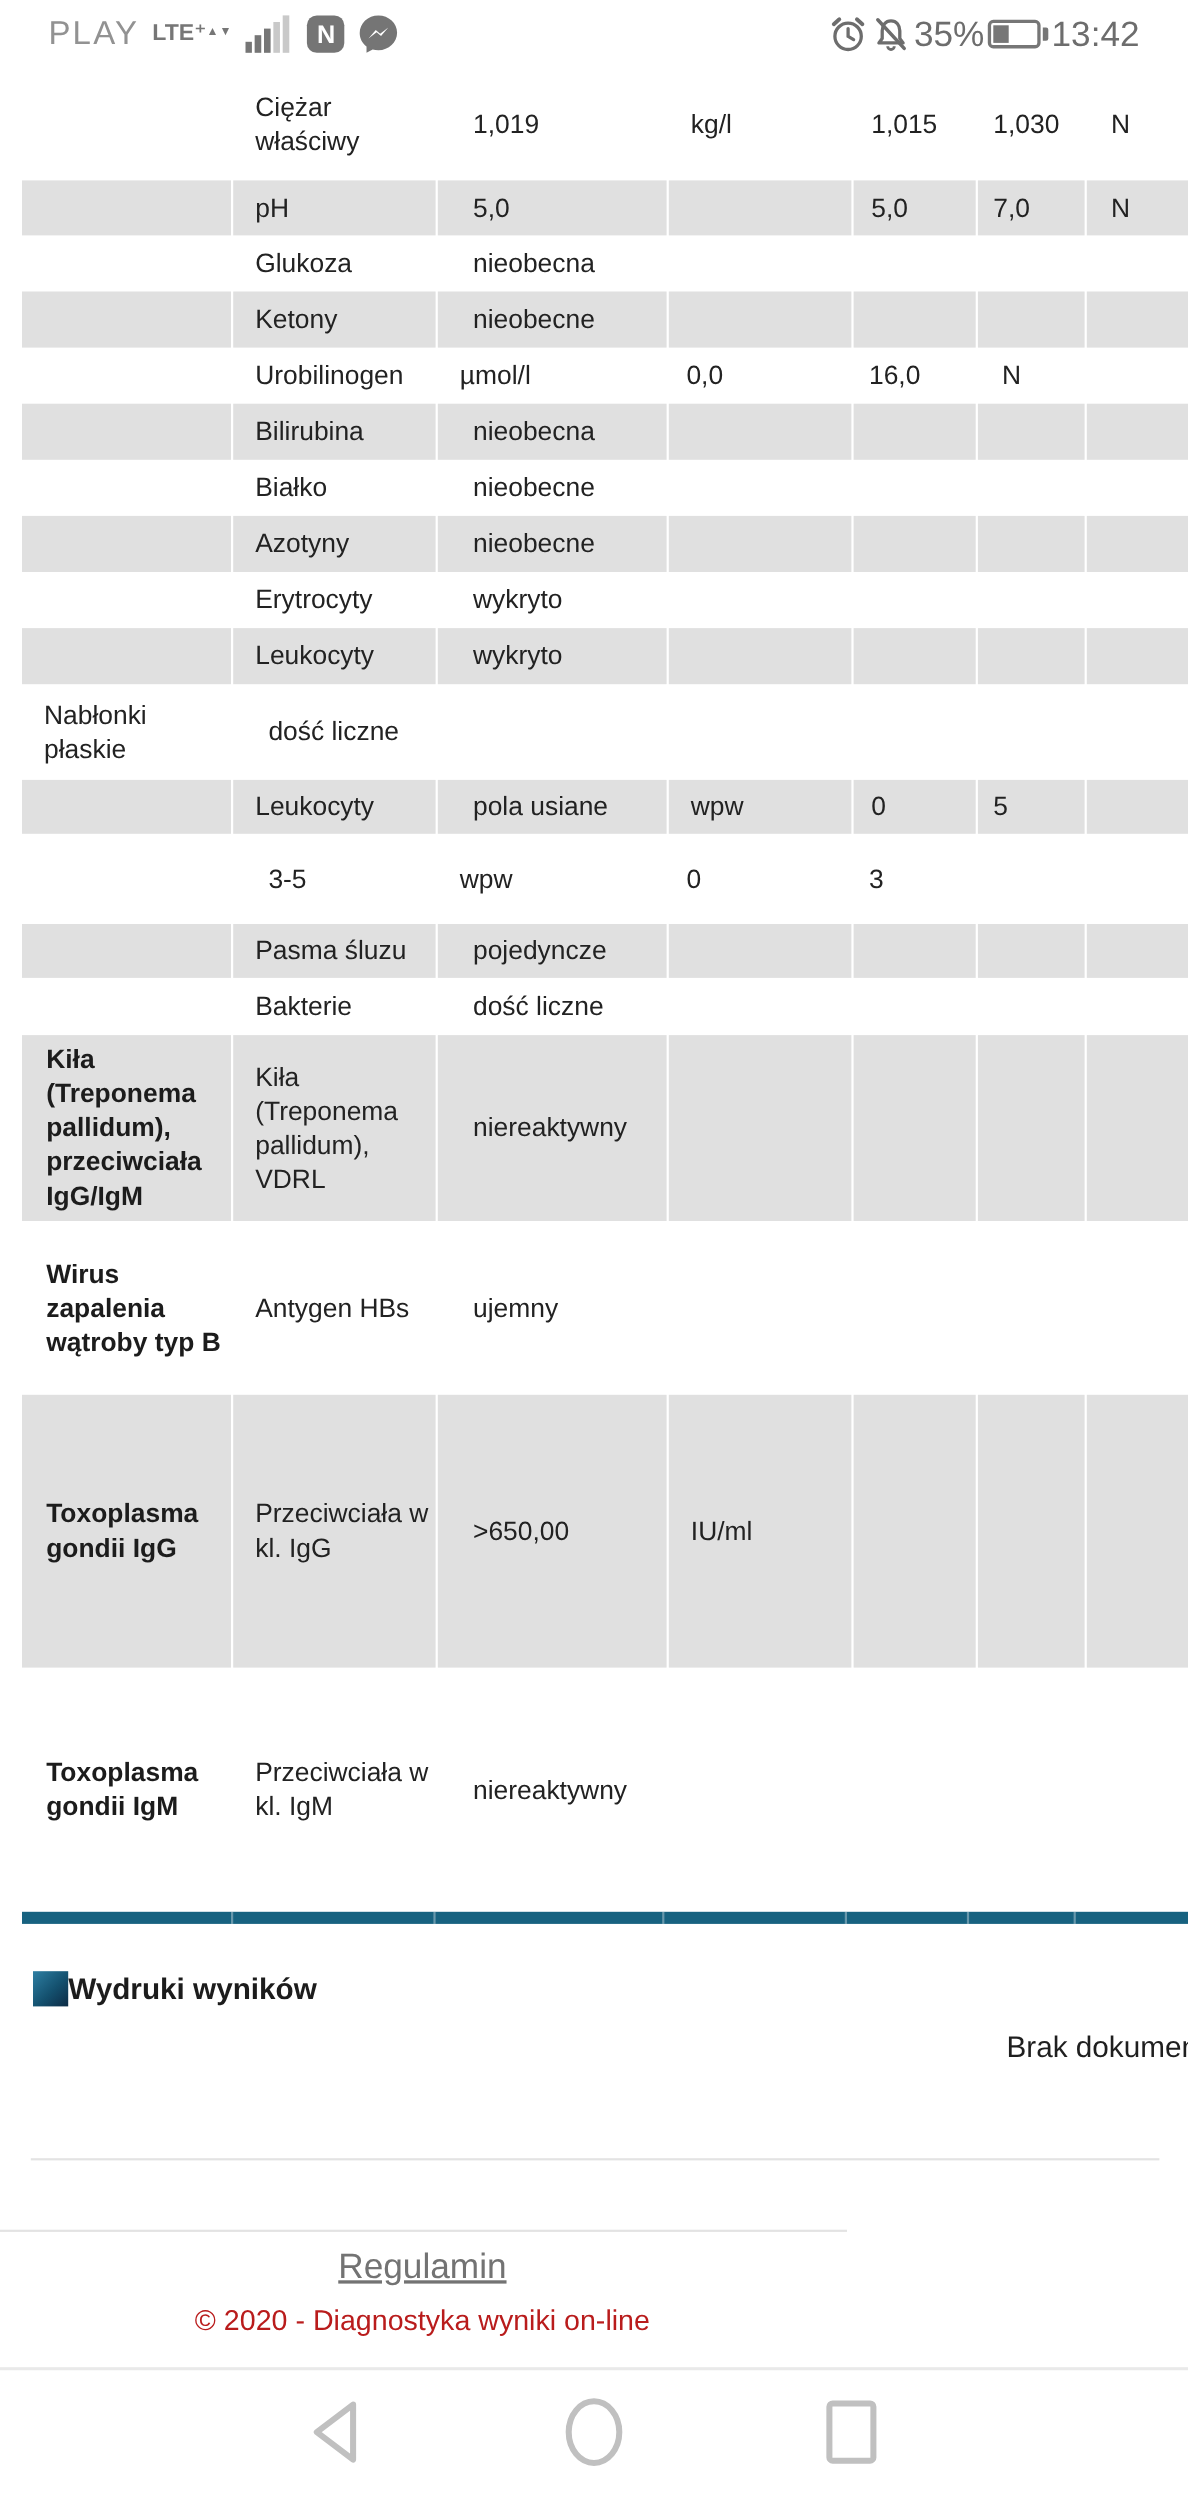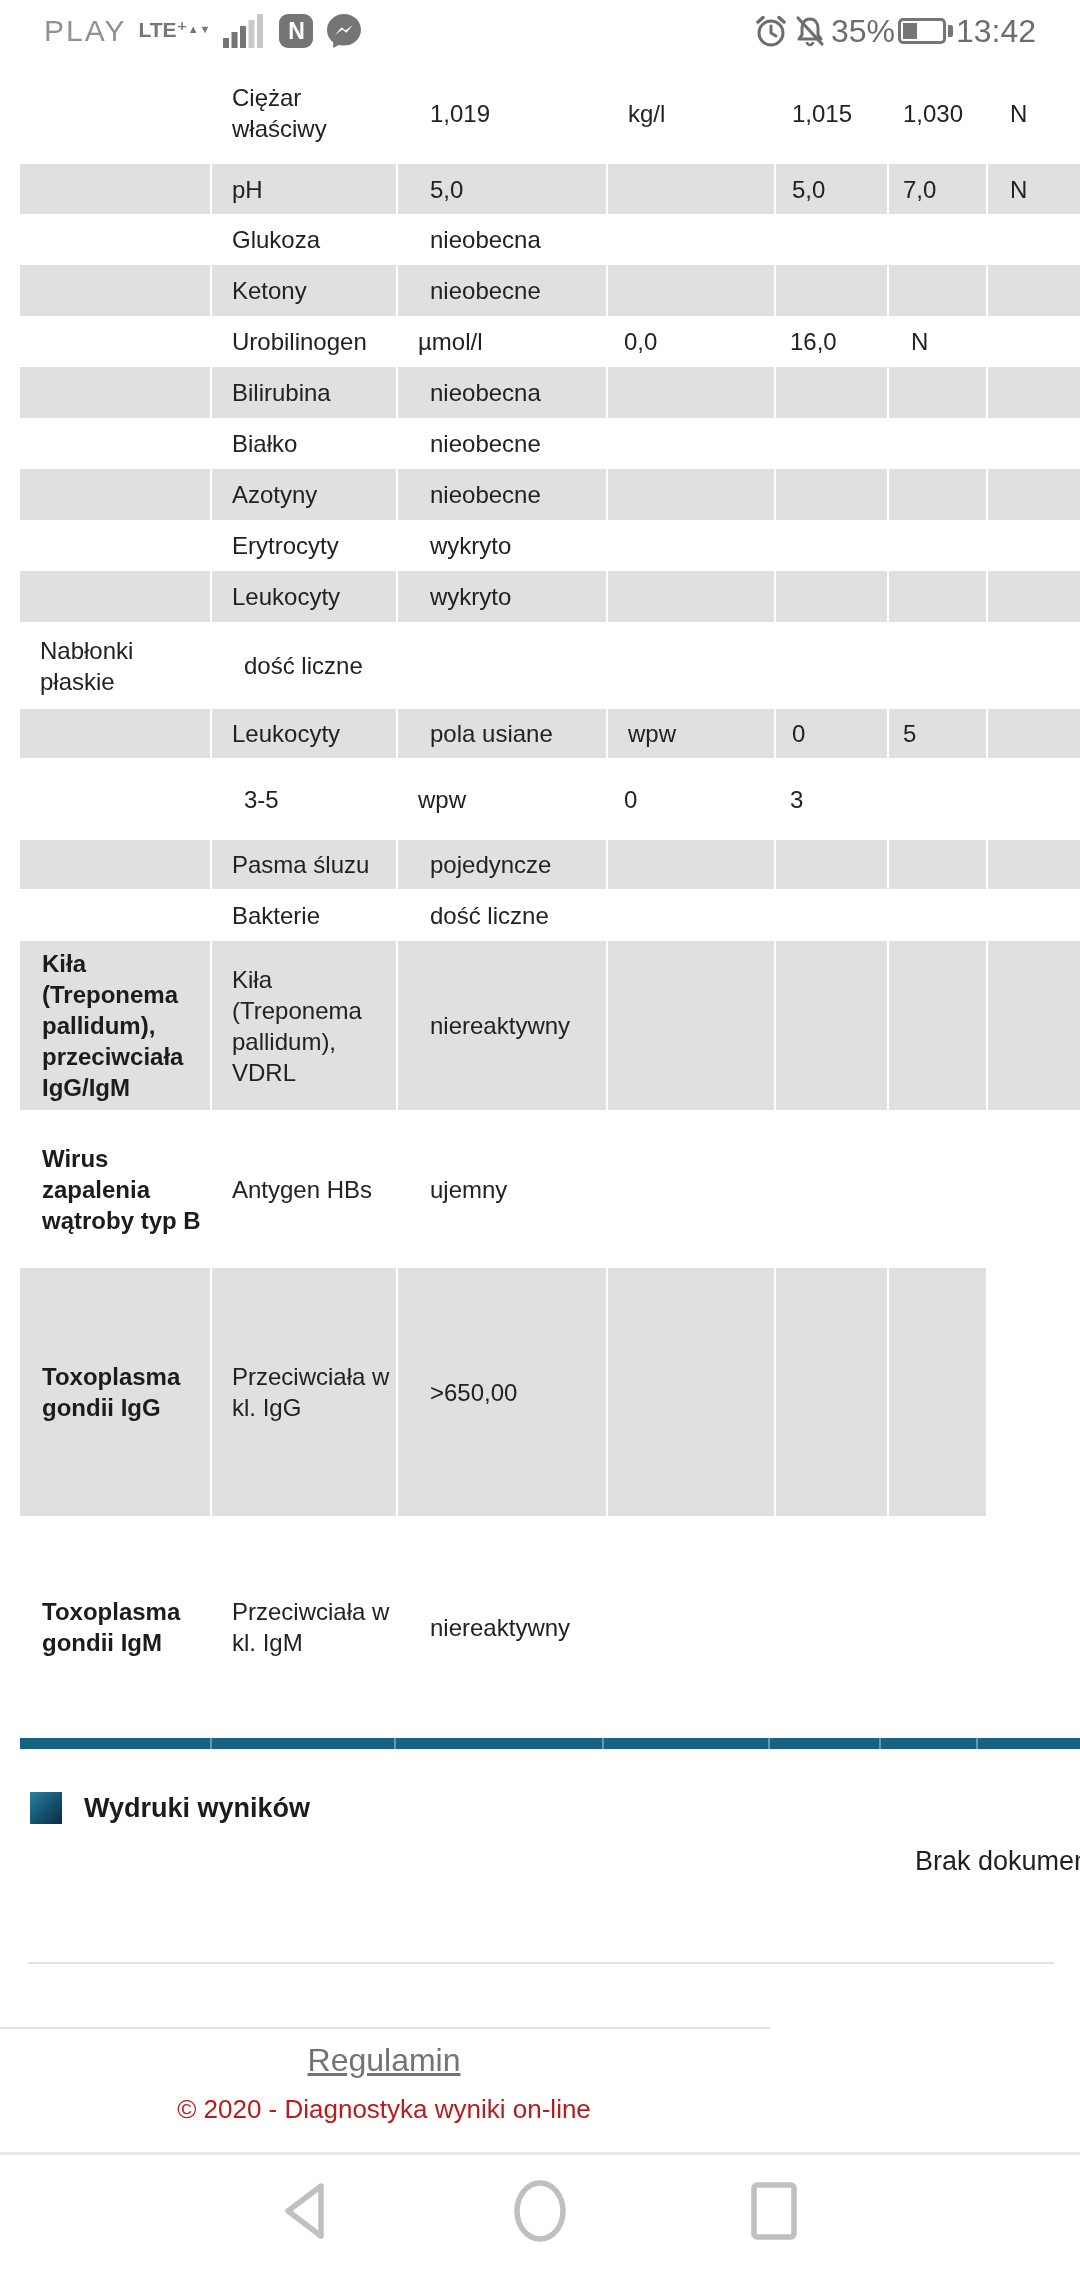--- a/index.html
+++ b/index.html
@@ -38,21 +38,21 @@
   .c2{padding-left:20px;}
   .c3{padding-left:32px;}
   .c4{padding-left:20px;}
   .c5{padding-left:16px;}
   .c6{padding-left:14px;}
   .c7{padding-left:22px;}
   
   .divider{position:absolute;top:1738px;left:20px;width:1060px;height:11px;background:#176280;}
   .divider .tick{position:absolute;top:0;width:2px;height:11px;background:rgba(255,255,255,0.35);}
   
-  .prints-header{position:absolute;top:1792px;left:30px;display:flex;align-items:center;gap:22px;}
+  .prints-header{position:absolute;top:1792px;left:30px;display:flex;align-items:center;}
   .bullet{width:32px;height:32px;
     background:linear-gradient(135deg,#2e7fa3 0%,#14516f 55%,#0d2b45 100%);}
   .prints-title{font-size:27px;font-weight:bold;color:#1c1c1c;}
   .empty-msg{position:absolute;top:1846px;left:915px;font-size:27px;color:#1f1f1f;white-space:nowrap;}
   
   .hr1{position:absolute;top:1962px;left:28px;width:1026px;height:2px;background:#e3e3e3;}
   .hr2{position:absolute;top:2027px;left:0;width:770px;height:2px;background:#e3e3e3;}
   .footer-links{position:absolute;top:2042px;left:0;width:768px;text-align:center;}
   .footer-links a{font-size:32px;color:#737373;text-decoration:underline;}
   .copyright{position:absolute;top:2094px;left:0;width:768px;text-align:center;
@@ -286,20 +286,21 @@
     <div class="c c4"></div>
     <div class="c c5"></div>
     <div class="c c6"></div>
     <div class="c c7"></div>
   </div>
 
   <div class="trow" style="height: 248px;">
     <div class="c c1">Toxoplasma gondii IgG</div>
     <div class="c c2">Przeciwciała w kl. IgG</div>
     <div class="c c3">&gt;650,00</div>
+    <div class="c c4">IU/ml</div>
     <div class="c c5"></div>
     <div class="c c6"></div>
     <div class="c c7"></div>
   </div>
 
   <div class="trow" style="height: 222px;">
     <div class="c c1">Toxoplasma gondii IgM</div>
     <div class="c c2">Przeciwciała w kl. IgM</div>
     <div class="c c3">niereaktywny</div>
     <div class="c c4"></div>

